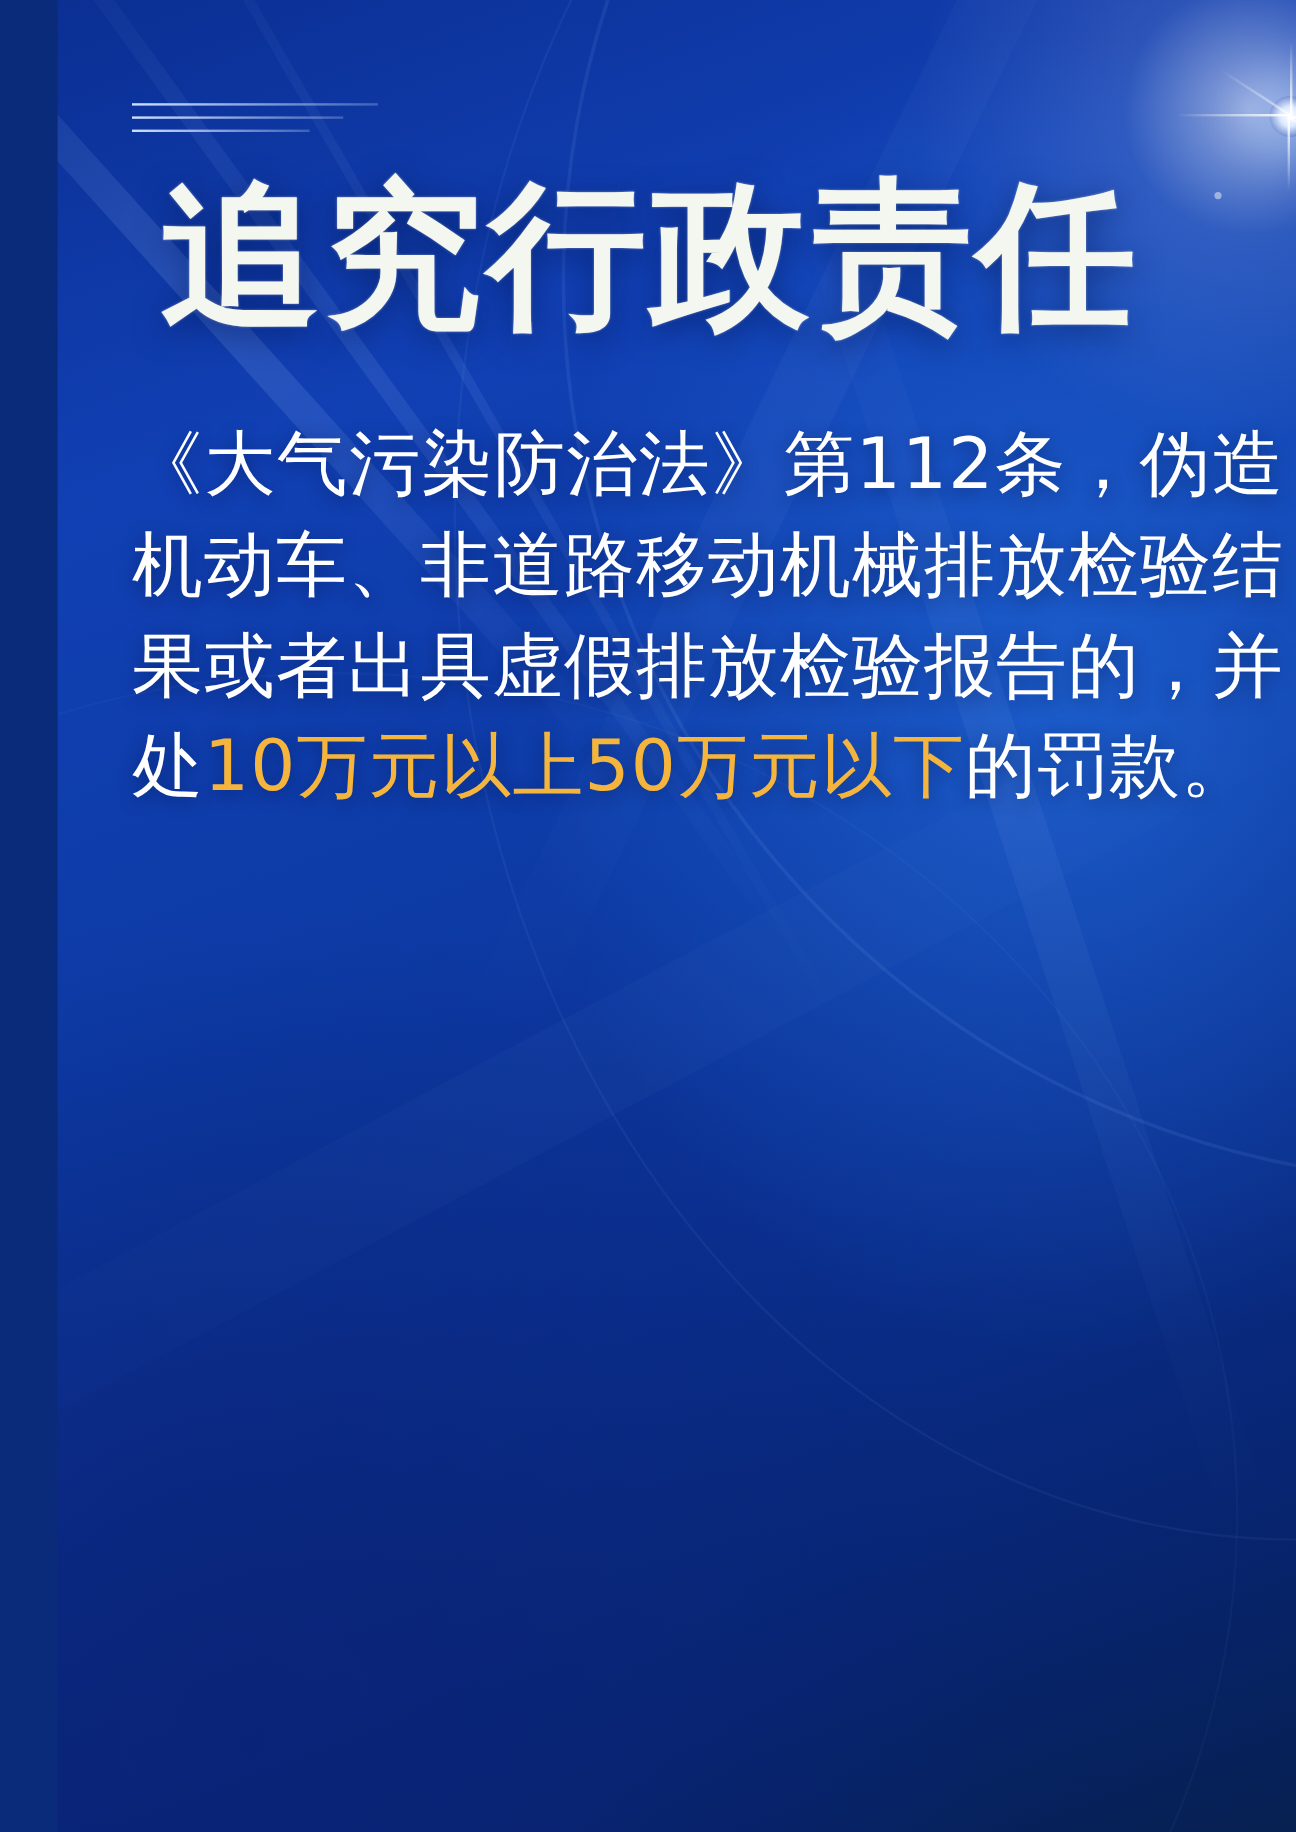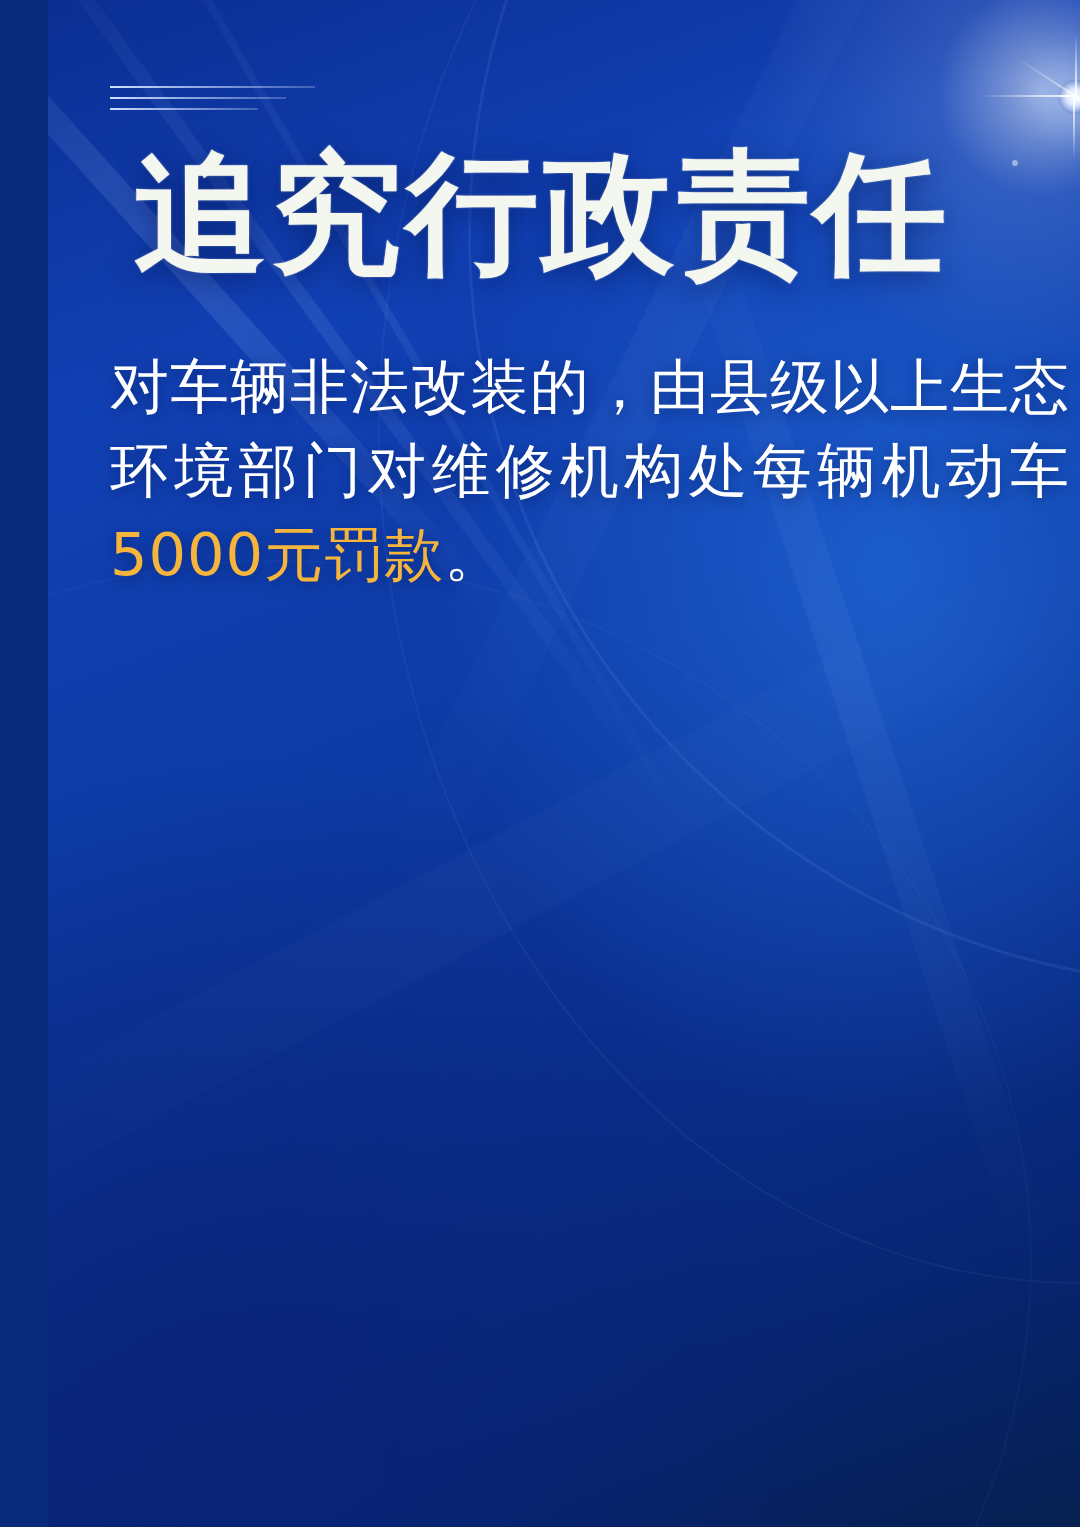--- a/index.html
+++ b/index.html
@@ -132,20 +132,20 @@
   <div class="lines-mark">
     <i></i>
       <i></i>
       <i></i>
   </div>
 
   <div class="title">追究行政责任</div>
 
   <div class="body-block">
 
+    <p class="para">
+      <span>《大气污染防治法》第112条，伪造机动车、非道路移动机械排放检验结果或者出具虚假排放检验报告的，并处</span><span class="hl">10万元以上50万元以下</span><span>的罚款。</span>
+    </p>
 
 
-    <p class="para">
-      <span>对车辆非法改装的，由县级以上生态环境部门对维修机构处每辆机动车</span><span class="hl">5000元罚款</span><span>。</span>
-    </p>
 
   </div>
 </div>
 
 </body></html>

